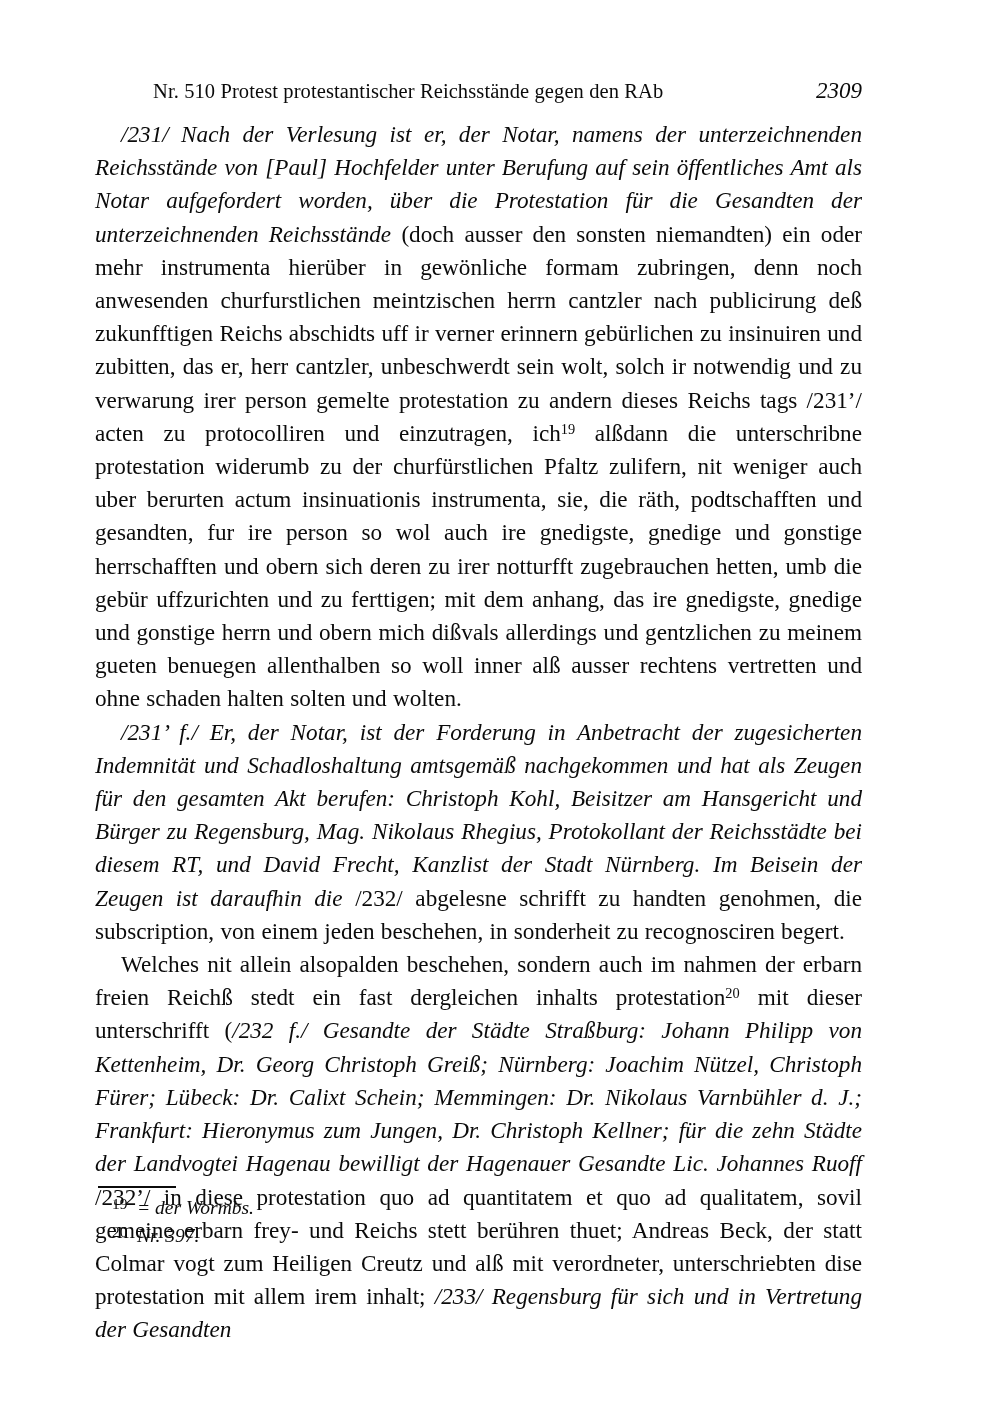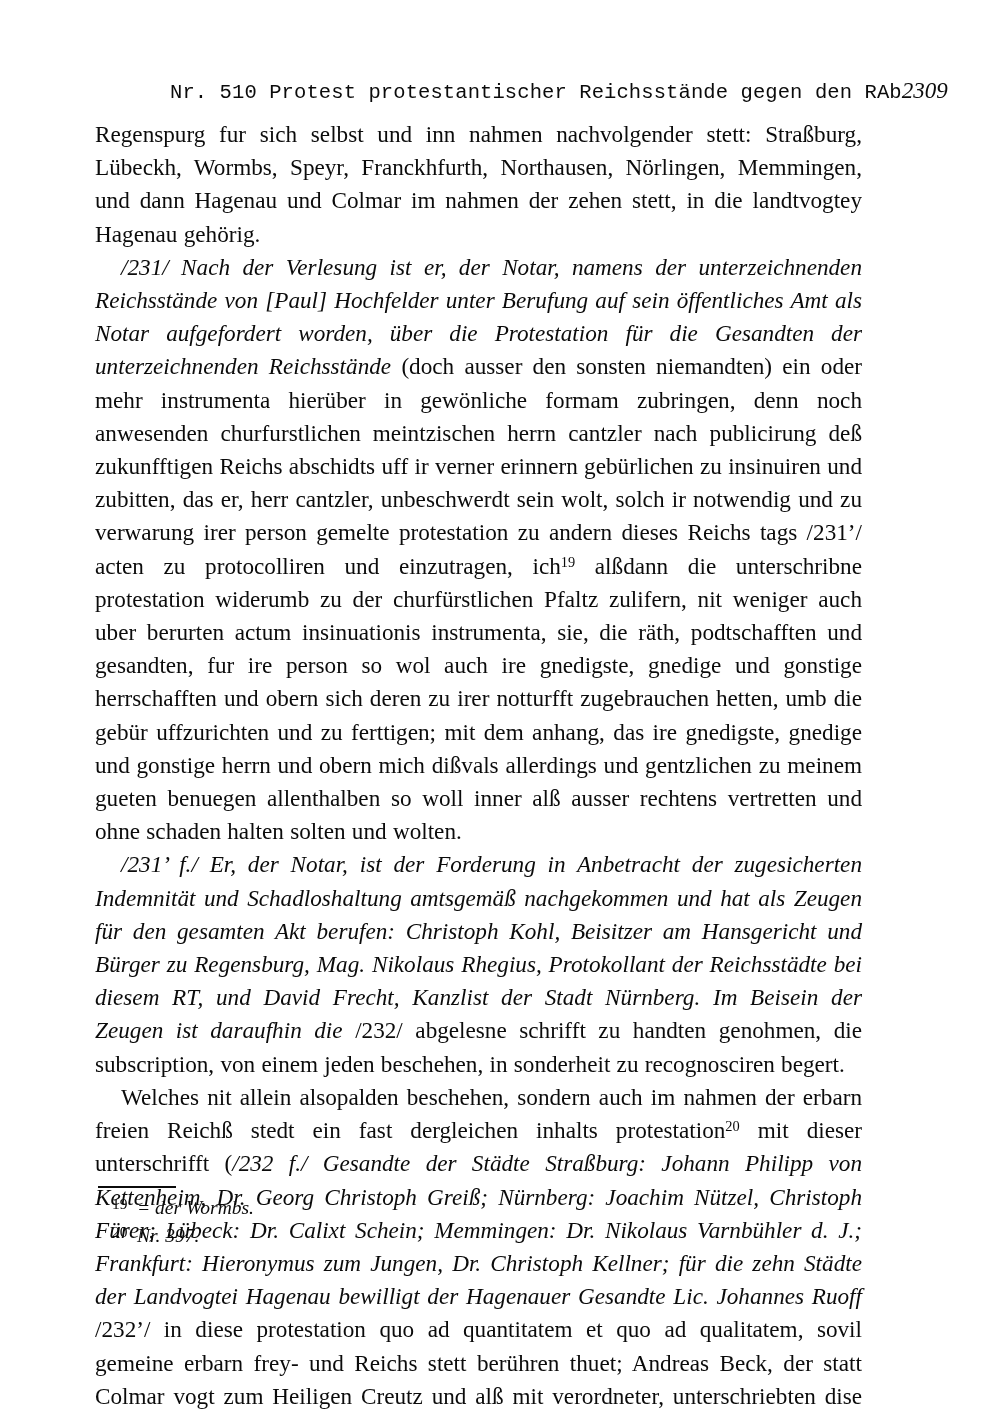--- a/index.html
+++ b/index.html
@@ -27,23 +27,22 @@
     left: 95px;
     top: 78px;
     width: 767px;
     display: flex;
     align-items: baseline;
     justify-content: flex-start;
   }
   .runhead-title {
     font-size: 20.5px;
     letter-spacing: 0.1px;
-    margin: 0 auto 0 75px;
+    margin: 0 auto 0 58px;
     white-space: nowrap;
-    font-family: Liberation Mono, monospace;
   }
   .runhead-folio {
     font-size: 23px;
     margin-left: auto;
     white-space: nowrap;
     font-style: italic;
   }
 
   
   .textblock {
@@ -113,21 +112,20 @@
 
 <div class="page">
 
   <div class="runhead">
     <span class="runhead-title">Nr. 510 Protest protestantischer Reichsstände gegen den RAb</span>
     <span class="runhead-folio">2309</span>
   </div>
 
   <div class="textblock">
 
-    <p class="para"><span>Regenspurg fur sich selbst und inn nahmen nachvolgender stett: Straßburg, Lübeckh, Wormbs, Speyr, Franckhfurth, Northausen, Nörlingen, Memmingen, und dann Hagenau und Colmar im nahmen der zehen stett, in die landtvogtey Hagenau gehörig.</span></p>
 
     <p class="para indent"><i>/231/ Nach der Verlesung ist er, der Notar, namens der unterzeichnenden Reichsstände von [Paul] Hochfelder unter Berufung auf sein öffentliches Amt als Notar aufgefordert worden, über die Protestation für die Gesandten der unterzeichnenden Reichsstände</i><span> (doch ausser den sonsten niemandten) ein oder mehr instrumenta hierüber in gewönliche formam zubringen, denn noch anwesenden churfurstlichen meintzischen herrn cantzler nach publicirung deß zukunfftigen Reichs abschidts uff ir verner erinnern gebürlichen zu insinuiren und zubitten, das er, herr cantzler, unbeschwerdt sein wolt, solch ir notwendig und zu verwarung irer person gemelte protestation zu andern dieses Reichs tags /231’/ acten zu protocolliren und einzutragen, ich</span><sup>19</sup><span> alßdann die unterschribne protestation widerumb zu der churfürstlichen Pfaltz zulifern, nit weniger auch uber berurten actum insinuationis instrumenta, sie, die räth, podtschafften und gesandten, fur ire person so wol auch ire gnedigste, gnedige und gonstige herrschafften und obern sich deren zu irer notturfft zugebrauchen hetten, umb die gebür uffzurichten und zu ferttigen; mit dem anhang, das ire gnedigste, gnedige und gonstige herrn und obern mich dißvals allerdings und gentzlichen zu meinem gueten benuegen allenthalben so woll inner alß ausser rechtens vertretten und ohne schaden halten solten und wolten.</span></p>
 
     <p class="para indent"><i>/231’ f./ Er, der Notar, ist der Forderung in Anbetracht der zugesicherten Indemnität und Schadloshaltung amtsgemäß nachgekommen und hat als Zeugen für den gesamten Akt berufen: Christoph Kohl, Beisitzer am Hansgericht und Bürger zu Regensburg, Mag. Nikolaus Rhegius, Protokollant der Reichsstädte bei diesem RT, und David Frecht, Kanzlist der Stadt Nürnberg. Im Beisein der Zeugen ist daraufhin die</i><span> /232/ abgelesne schrifft zu handten genohmen, die subscription, von einem jeden beschehen, in sonderheit zu recognosciren begert.</span></p>
 
     <p class="para indent"><span>Welches nit allein alsopalden beschehen, sondern auch im nahmen der erbarn freien Reichß stedt ein fast dergleichen inhalts protestation</span><sup>20</sup><span> mit dieser unterschrifft (</span><i>/232 f./ Gesandte der Städte Straßburg: Johann Philipp von Kettenheim, Dr. Georg Christoph Greiß; Nürnberg: Joachim Nützel, Christoph Fürer; Lübeck: Dr. Calixt Schein; Memmingen: Dr. Nikolaus Varnbühler d. J.; Frankfurt: Hieronymus zum Jungen, Dr. Christoph Kellner; für die zehn Städte der Landvogtei Hagenau bewilligt der Hagenauer Gesandte Lic. Johannes Ruoff</i><span> /232’/ in diese protestation quo ad quantitatem et quo ad qualitatem, sovil gemeine erbarn frey- und Reichs stett berühren thuet; Andreas Beck, der statt Colmar vogt zum Heiligen Creutz und alß mit verordneter, unterschriebten dise protestation mit allem irem inhalt;</span><i> /233/ Regensburg für sich und in Vertretung der Gesandten</i></p>
 
   </div>
 
   <div class="footnotes">

